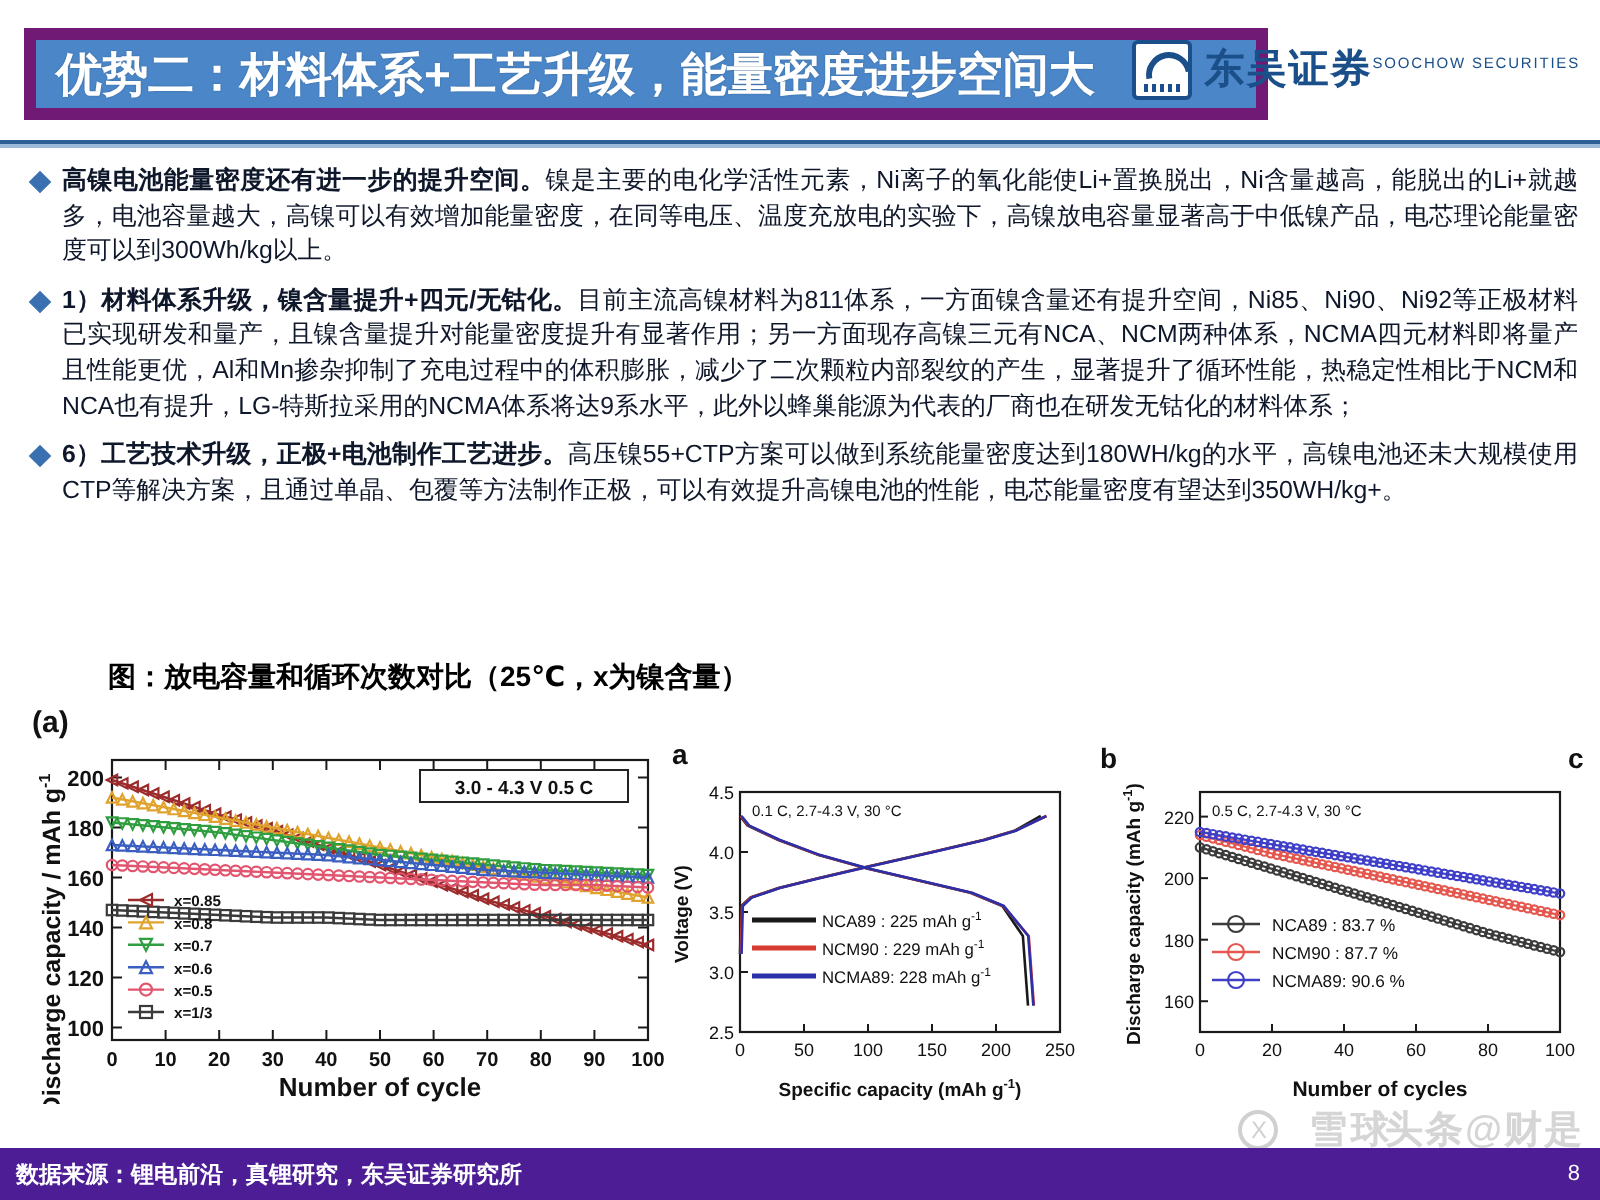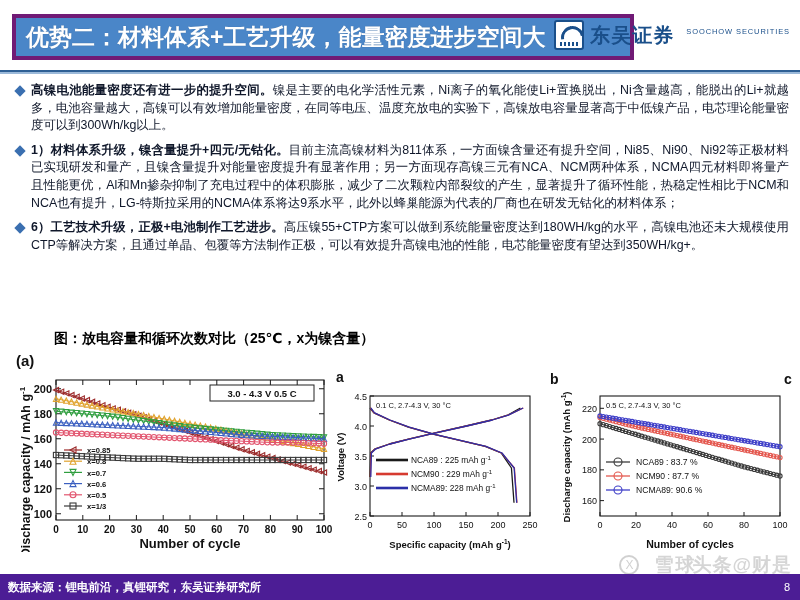--- a/index.html
+++ b/index.html
@@ -10,21 +10,21 @@
     overflow: hidden;
   }
   .slide { position: relative; width: 800px; height: 600px; background: #fff; }
 
   
   .header { position: absolute; left: 0; top: 0; width: 800px; height: 74px; }
   .title-bar {
     position: absolute; left: 12px; top: 14px;
     width: 622px; height: 46px;
     background: #4a86c8;
-    border: 4px solid #701a75;
+    border: 6px solid #701a75;
     display: flex; align-items: center;
   }
   .title-text {
     color: #ffffff; font-size: 23px; font-weight: bold;
     letter-spacing: 0px; white-space: nowrap;
     padding-left: 10px;
     text-shadow: 0 0 1px rgba(0,0,0,.25);
   }
   .logo { position: absolute; right: 10px; top: 20px; display: flex; align-items: center; gap: 6px; }
   .logo-mark {
@@ -36,21 +36,21 @@
     border: 3px solid #1a4f8a; border-radius: 50%;
     border-right-color: transparent; border-bottom-color: transparent;
     transform: rotate(35deg);
   }
   .logo-mark::after {
     content: ""; position: absolute; left: 4px; bottom: 2px; width: 20px; height: 4px;
     background: repeating-linear-gradient(to right,#1a4f8a 0 2px,#fff 2px 4px);
   }
   .logo-txt { display: flex; flex-direction: row; line-height: 1; }
   .logo-cn { color: #1a4f8a; font-size: 20px; font-weight: bold; letter-spacing: 1px; }
-  .logo-en { color: #1a4f8a; font-size: 7.5px; letter-spacing: .9px; margin-top: 3px; margin-left: 12px; }
+  .logo-en { color: #1a4f8a; font-size: 7.5px; letter-spacing: .9px; margin-top: 3px; }
   .header-rule { position: absolute; left: 0; top: 70px; width: 800px; height: 4px;
     background: linear-gradient(to bottom,#2e5f94 0 2px,#9bb9d9 2px 4px); }
 
   
   .body { position: absolute; left: 14px; top: 82px; width: 775px; }
   .bullet { display: flex; align-items: flex-start; margin-bottom: 7px; }
   .diamond {
     flex: 0 0 auto; width: 8px; height: 8px; margin: 5px 7px 0 2px;
     background: #3a6fb0; transform: rotate(45deg);
   }

